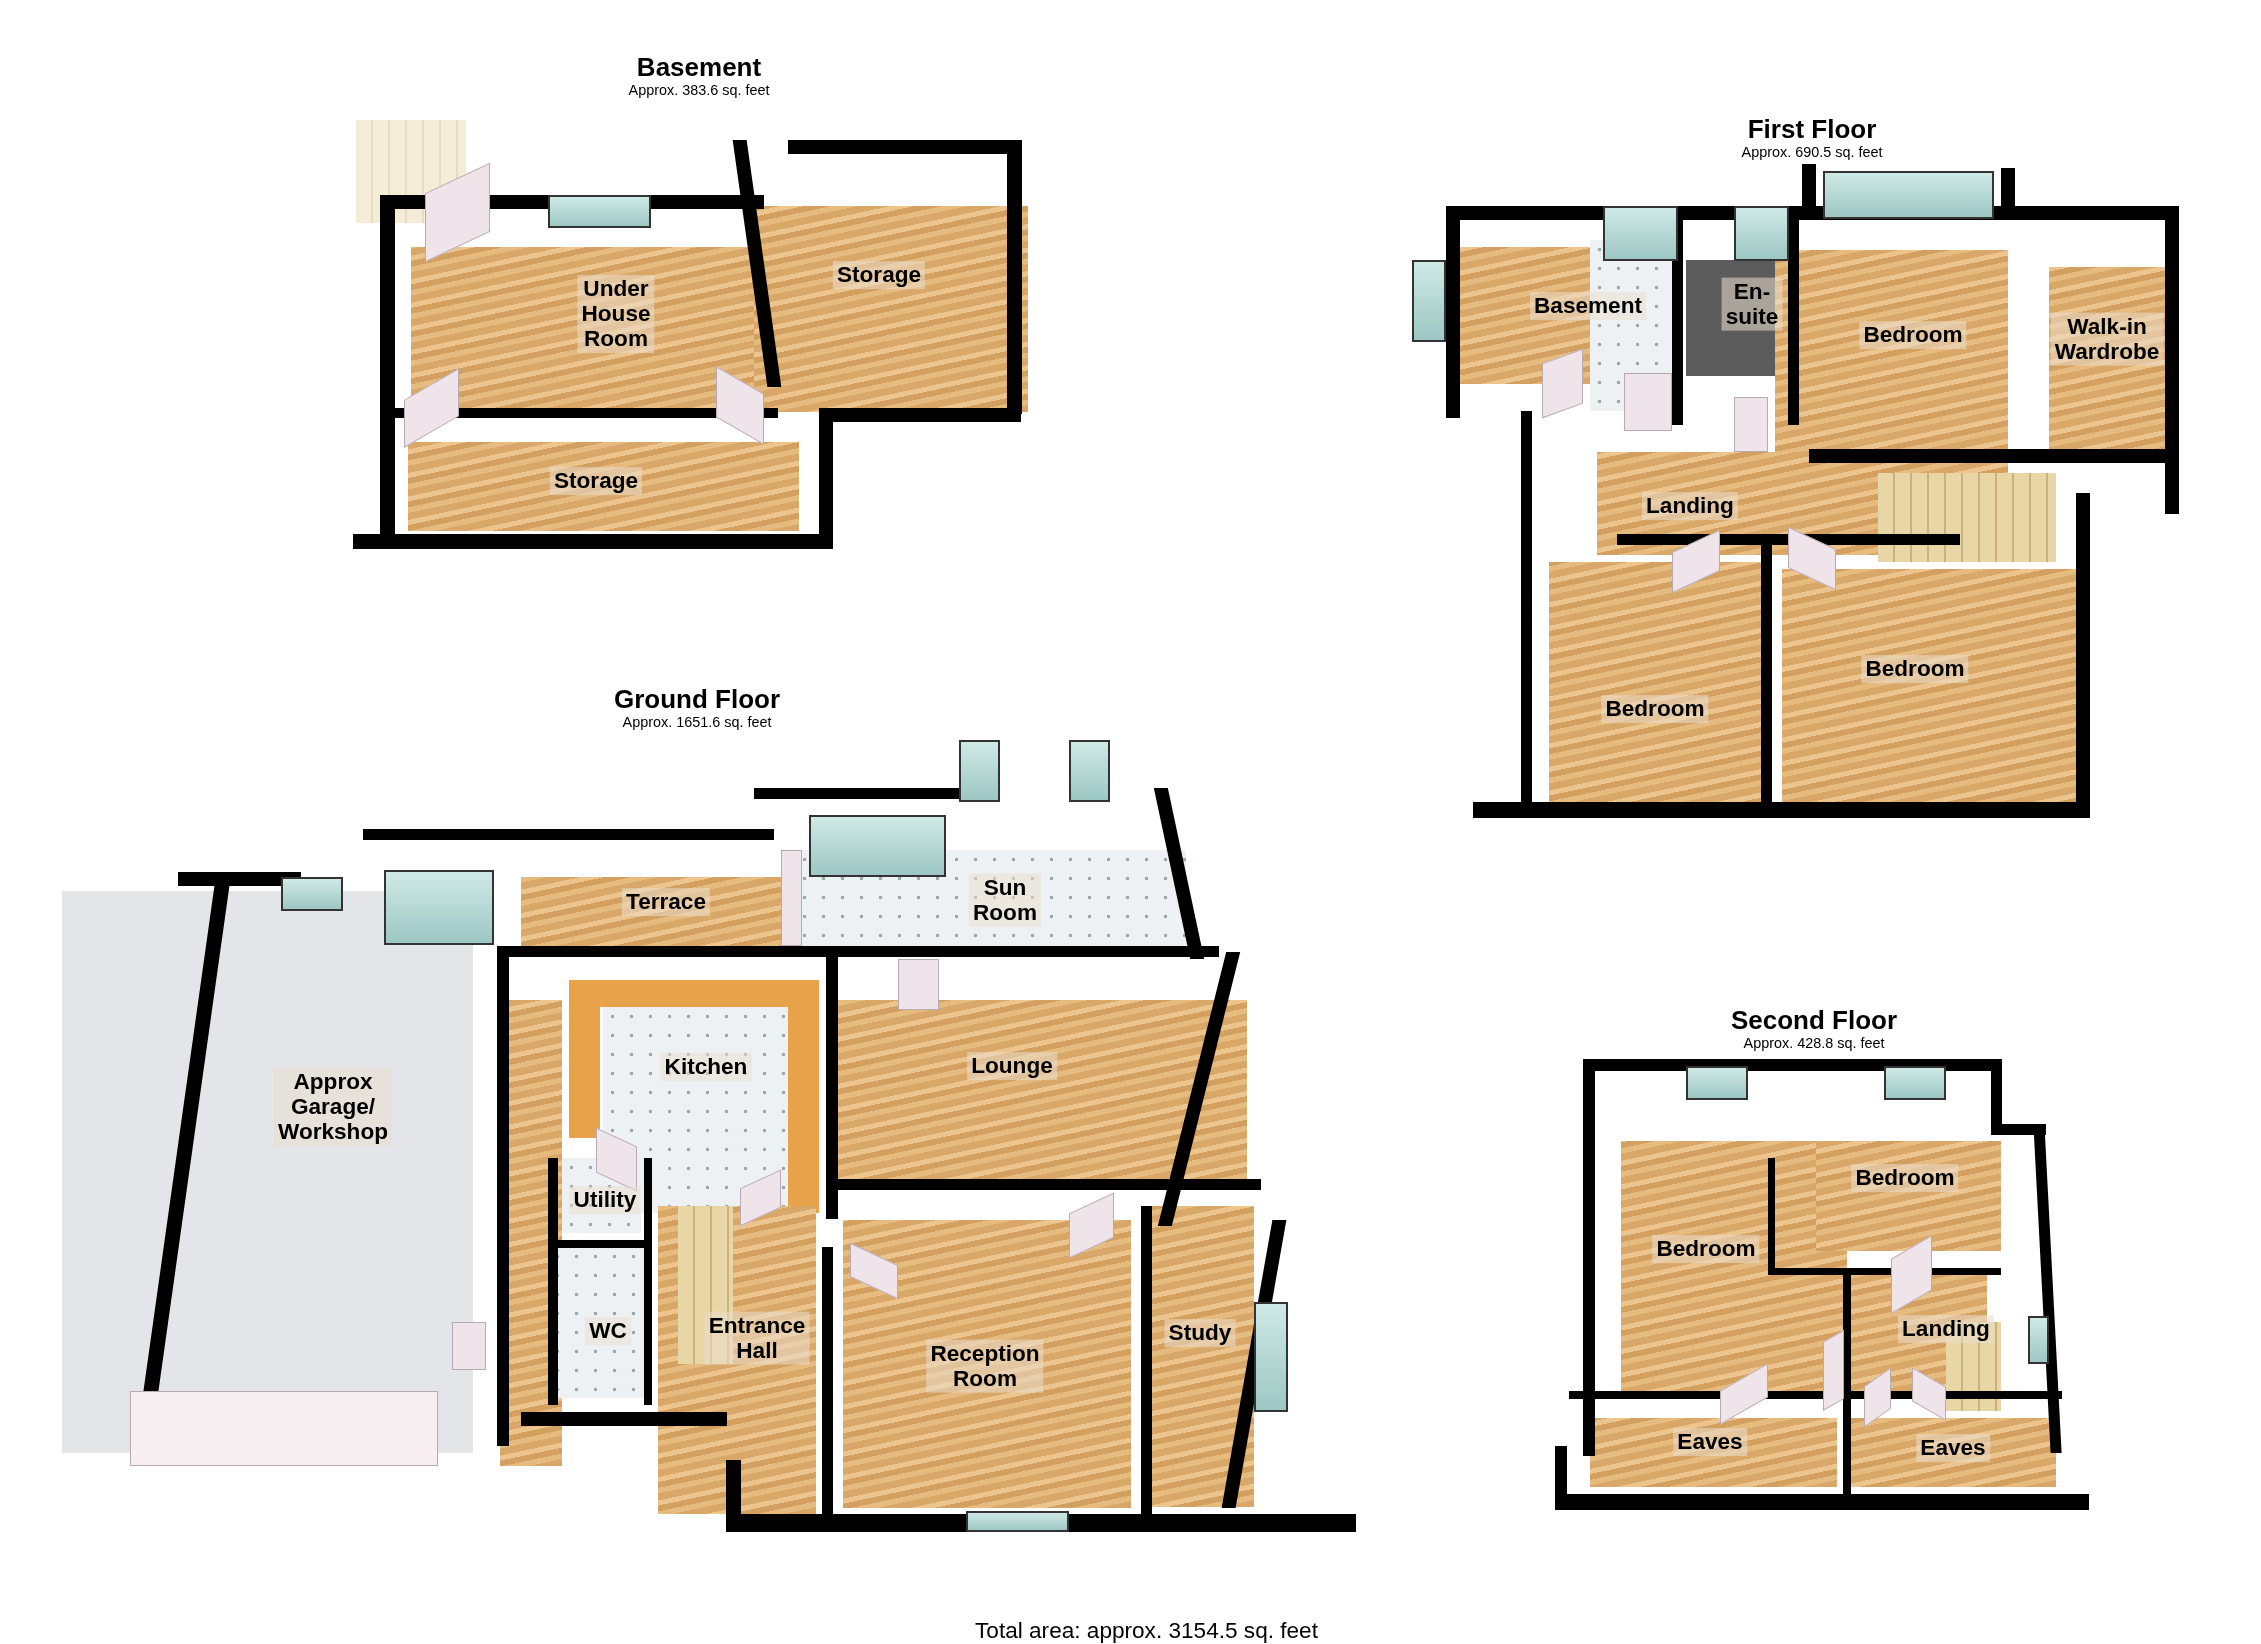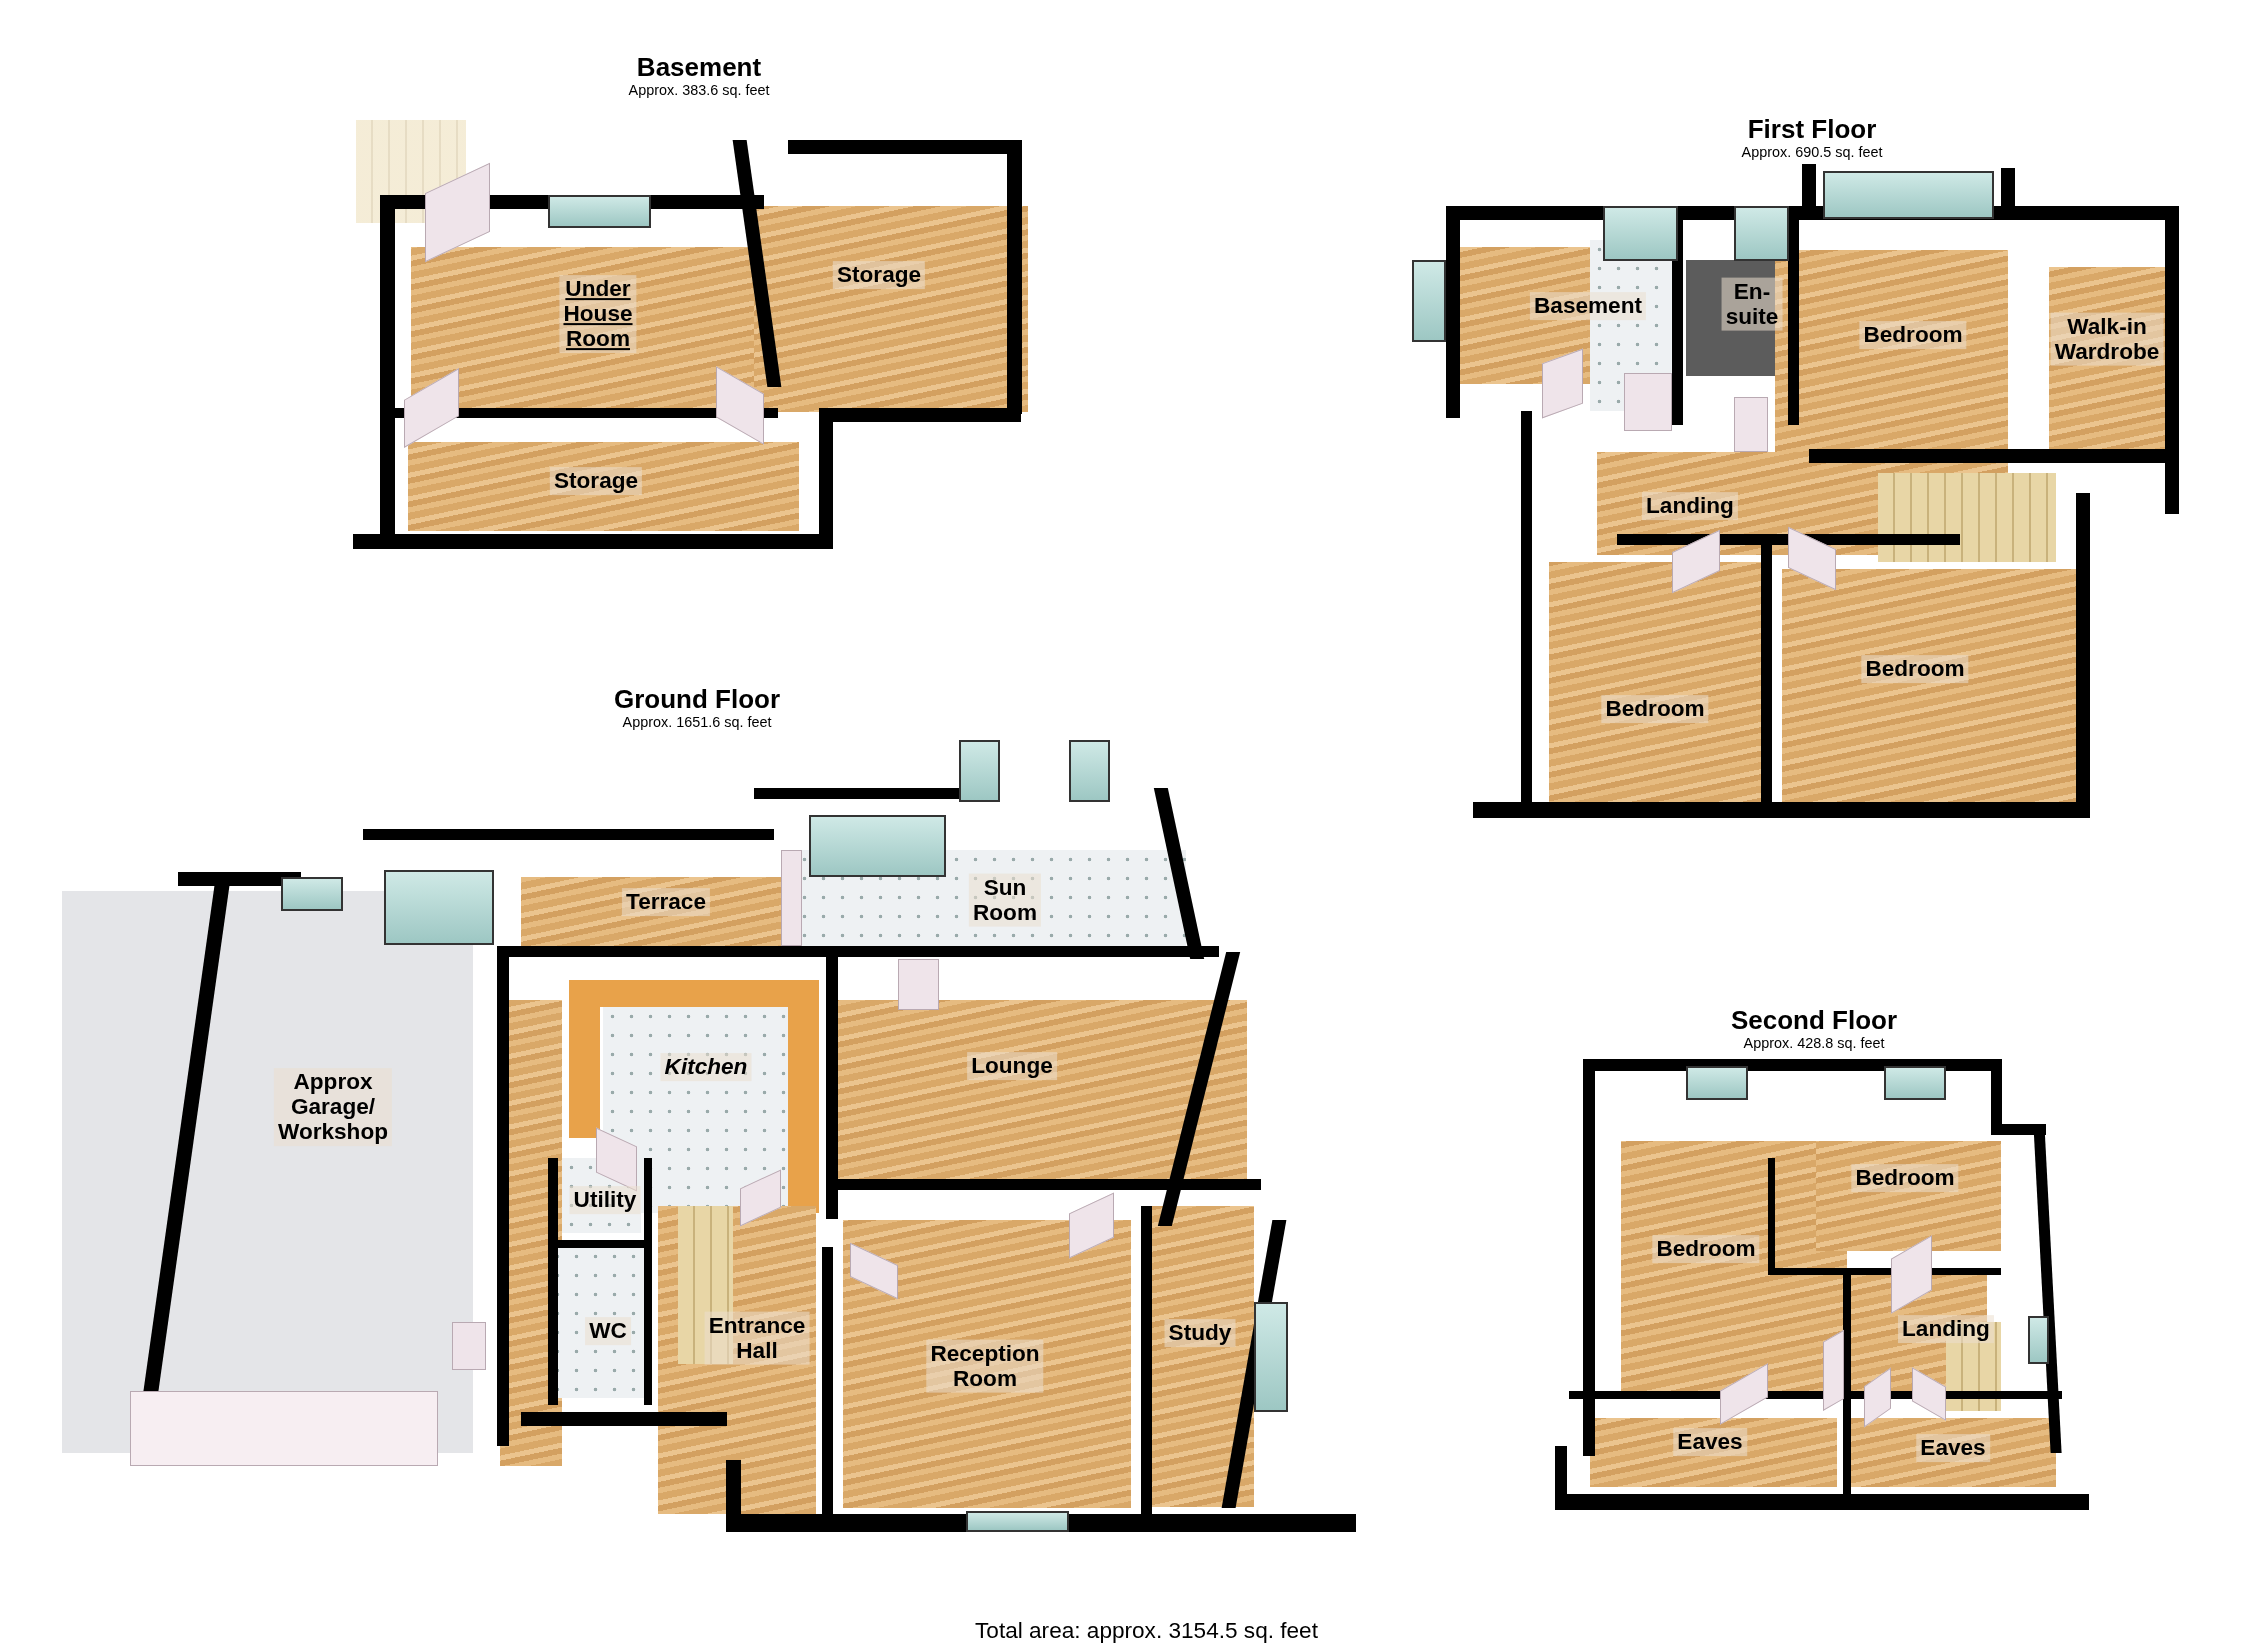--- a/index.html
+++ b/index.html
@@ -38,21 +38,21 @@
   <div class="wall" style="left:1007px;top:140px;width:15px;height:274px;"></div>
   <div class="wall" style="left:750px;top:140px;width:13.7px;height:247px;transform:skewX(8deg);"></div>
   <div class="wall" style="left:822px;top:408px;width:199px;height:13.7px;"></div>
   <div class="wall" style="left:394px;top:408px;width:384px;height:9.6px;"></div>
   <div class="wall" style="left:819px;top:408px;width:13.7px;height:140px;"></div>
   <div class="wall" style="left:353px;top:534px;width:480px;height:15px;"></div>
   <div class="window" style="left:548px;top:195px;width:103px;height:33px;"></div>
   <div class="door" style="left:425px;top:178px;width:65px;height:69px;transform:skewY(-25deg);"></div>
   <div class="door" style="left:404px;top:384px;width:55px;height:48px;transform:skewY(-30deg);"></div>
   <div class="door" style="left:716px;top:380px;width:48px;height:51px;transform:skewY(30deg);"></div>
-  <div class="label" style="left:598px;top:314px;text-decoration:underline;">Under
+  <div class="label" style="left:616px;top:314px;">Under
 House
 Room</div>
   <div class="label" style="left:879px;top:275px;">Storage</div>
   <div class="label" style="left:596px;top:481px;">Storage</div>
 </div>
 
 <div class="floor-title" style="left:1675px;top:115px;width:274px;">
   <span class="name">First Floor</span>
   <span class="area">Approx. 690.5 sq. feet</span>
 </div>
@@ -151,21 +151,21 @@
   <div class="door" style="left:740px;top:1179px;width:41px;height:38px;transform:skewY(-25deg);"></div>
   <div class="door" style="left:850px;top:1254px;width:48px;height:34px;transform:skewY(25deg);"></div>
   <div class="door" style="left:1069px;top:1203px;width:45px;height:45px;transform:skewY(-25deg);"></div>
   <div class="door" style="left:452px;top:1322px;width:34px;height:48px;"></div>
   <div class="label" style="left:666px;top:902px;">Terrace</div>
   <div class="label" style="left:1005px;top:900px;">Sun
 Room</div>
   <div class="label" style="left:333px;top:1107px;">Approx
 Garage/
 Workshop</div>
-  <div class="label" style="left:706px;top:1067px;font-style:italic;">Kitchen</div>
+  <div class="label" style="left:706px;top:1067px;">Kitchen</div>
   <div class="label" style="left:1012px;top:1066px;">Lounge</div>
   <div class="label" style="left:605px;top:1200px;">Utility</div>
   <div class="label" style="left:608px;top:1331px;">WC</div>
   <div class="label" style="left:757px;top:1338px;">Entrance
 Hall</div>
   <div class="label" style="left:985px;top:1366px;">Reception
 Room</div>
   <div class="label" style="left:1200px;top:1333px;">Study</div>
 </div>
 

